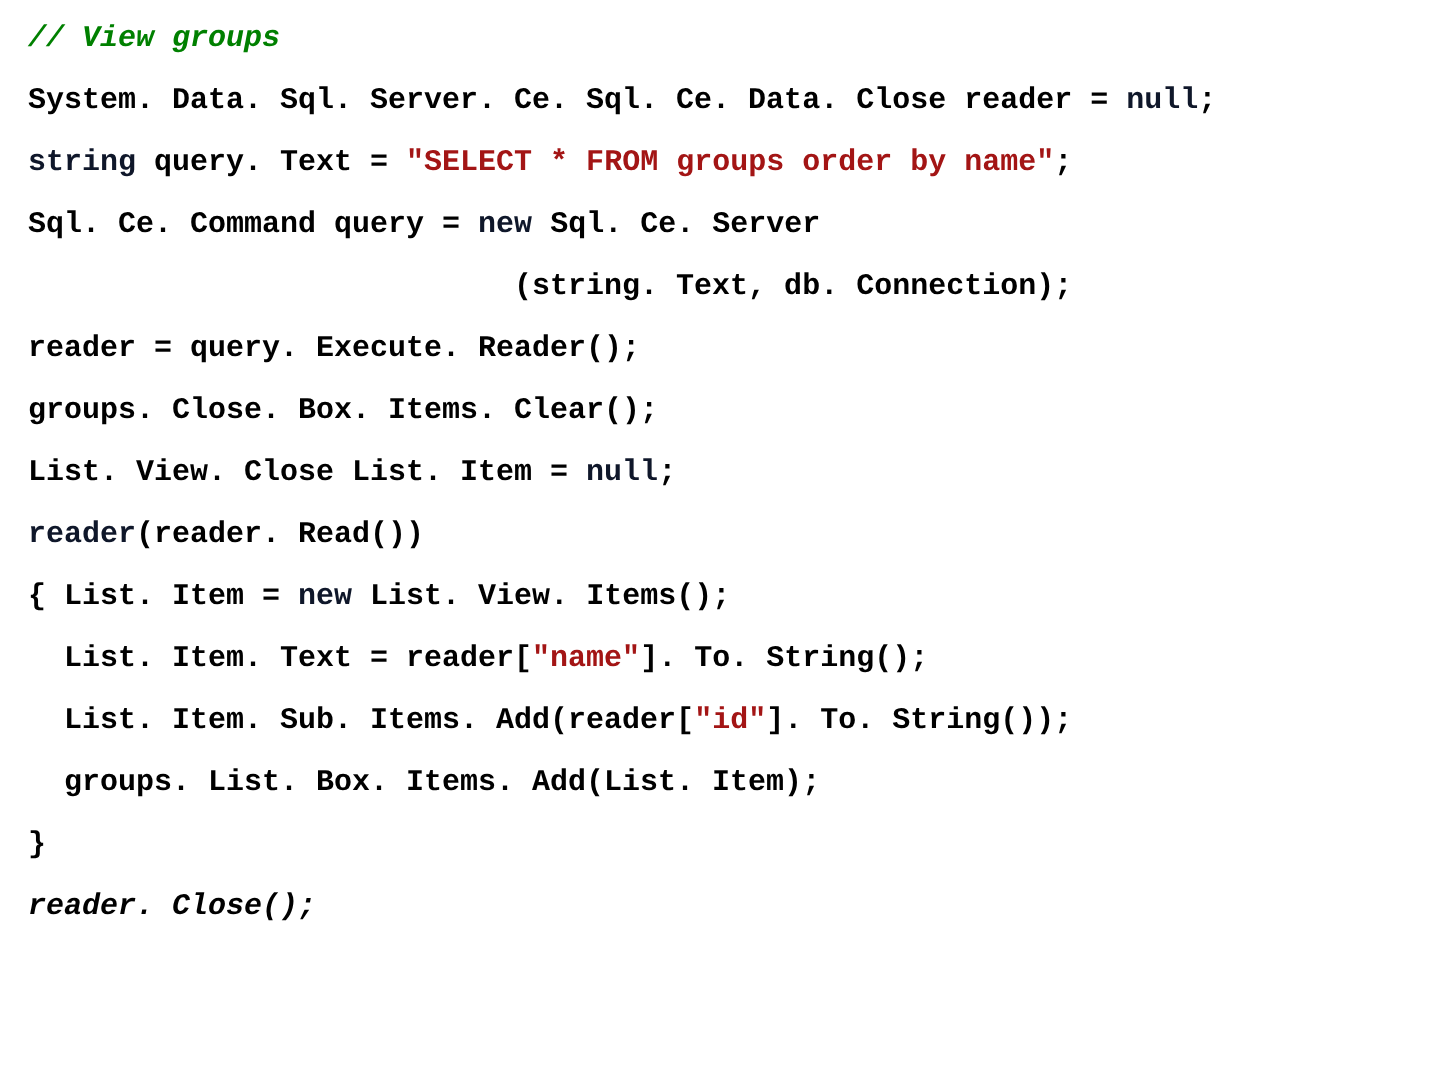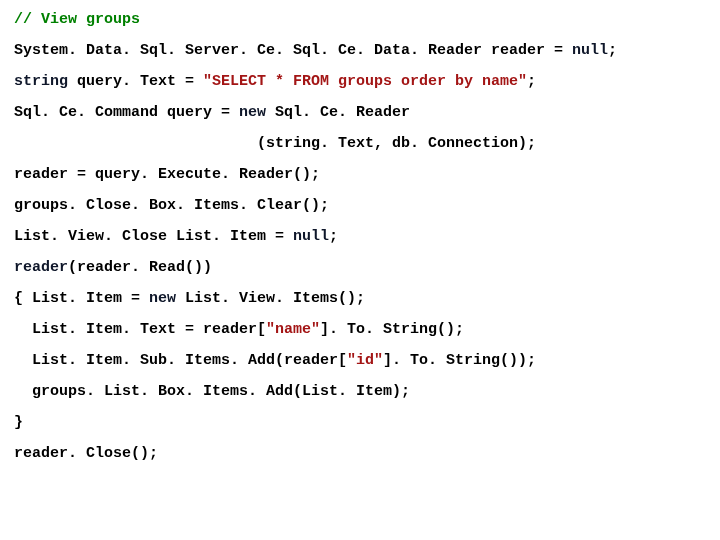--- a/index.html
+++ b/index.html
@@ -14,41 +14,43 @@
       width: 720px;
       height: 540px;
       box-sizing: border-box;
     }
     .code-line {
       white-space: pre;
       margin-bottom: 16px;
     }
     .code-line:last-child {
       margin-bottom: 0;
+      font-style: italic;
     }
     .comment {
       color: #008000;
+      font-style: italic;
     }
     .keyword {
       color: #0f172a;
     }
     .string {
       color: #a31515;
     }
   </style>
 </head>
 <body>
 
 <div class="code-line"><span class="comment">// View groups</span></div>
 
-<div class="code-line"><span>System. Data. Sql. Server. Ce. Sql. Ce. Data. Reader reader = </span><span class="keyword">null</span><span>;</span></div>
+<div class="code-line"><span>System. Data. Sql. Server. Ce. Sql. Ce. Data. Close reader = </span><span class="keyword">null</span><span>;</span></div>
 
 <div class="code-line"><span class="keyword">string</span><span> query. Text = </span><span class="string">"SELECT * FROM groups order by name"</span><span>;</span></div>
 
-<div class="code-line"><span>Sql. Ce. Command query = </span><span class="keyword">new</span><span> Sql. Ce. Reader</span></div>
+<div class="code-line"><span>Sql. Ce. Command query = </span><span class="keyword">new</span><span> Sql. Ce. Server</span></div>
 
 <div class="code-line"><span>                           (string. Text, db. Connection);</span></div>
 
 <div class="code-line"><span>reader = query. Execute. Reader();</span></div>
 
 <div class="code-line"><span>groups. Close. Box. Items. Clear();</span></div>
 
 <div class="code-line"><span>List. View. Close List. Item = </span><span class="keyword">null</span><span>;</span></div>
 
 <div class="code-line"><span class="keyword">reader</span><span>(reader. Read())</span></div>

